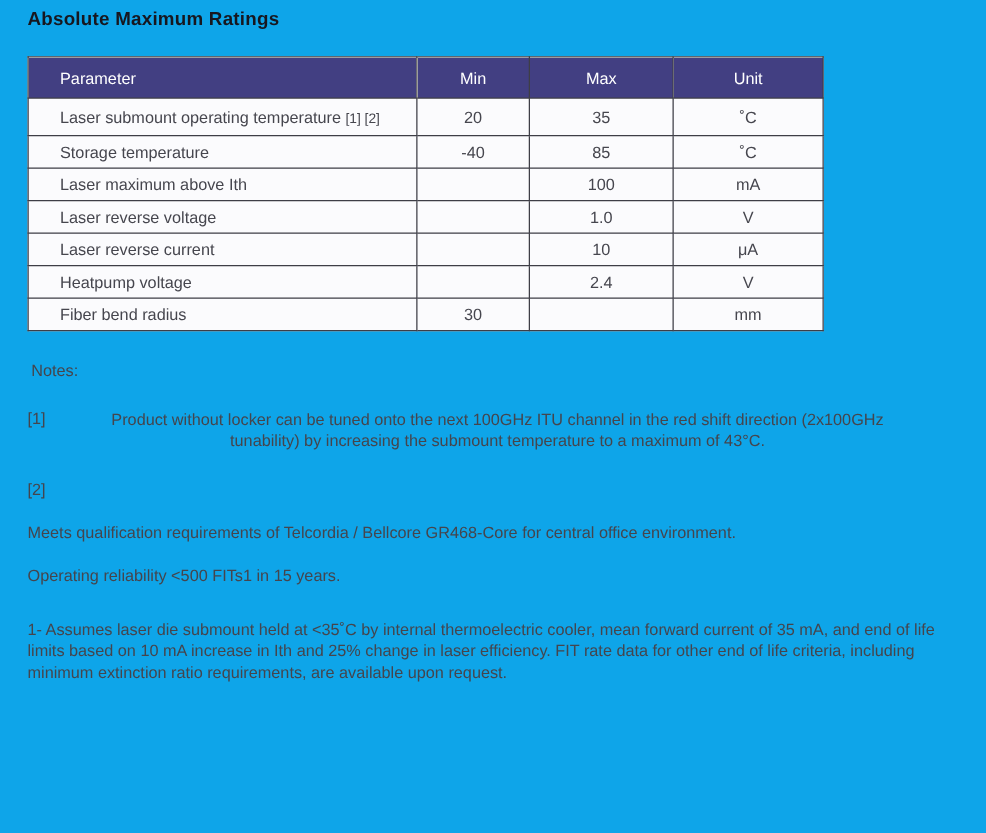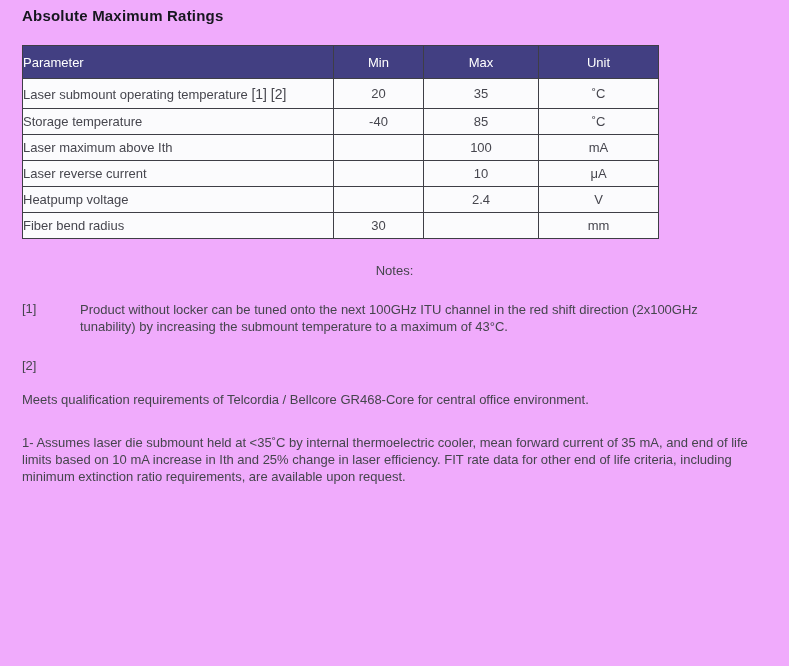--- a/index.html
+++ b/index.html
@@ -5,21 +5,21 @@
   html, body {
     margin: 0;
     padding: 0;
     background: #f6f6f9;
     font-family: "Liberation Sans", sans-serif;
   }
   .page {
     position: relative;
     width: 789px;
     height: 666px;
-    background: #f0abfc;
+    background: #0ea5e9;
     overflow: hidden;
     box-sizing: border-box;
     padding: 7px 22px 0 22px;
     color: #45454d;
   }
   .doc-title {
     font-size: 15px;
     font-weight: bold;
     color: #17171f;
     letter-spacing: 0.2px;
@@ -43,50 +43,51 @@
     color: #ffffff;
     font-weight: normal;
     height: 33px;
   }
   .col-param { width: 311px; }
   .col-min   { width: 90px;  }
   .col-max   { width: 115px; }
   .col-unit  { width: 120px; }
   table.ratings th.cell-param, table.ratings td.cell-param {
     text-align: left;
-    padding-left: 0;
+    padding-left: 25px;
   }
   table.ratings td {
     height: 26px;
     text-align: center;
     color: #46464e;
   }
   table.ratings tbody tr:first-child td { height: 30px; }
   .note-ref-sup {
-    font-size: 14px;
+    font-size: 11px;
     color: #46464e;
     text-align: center;
   }
   .notes-block {
     margin-top: 24px;
     font-size: 13px;
     color: #45454d;
   }
-  .notes-label { margin: 3px; text-align: center; }
+  .notes-label { margin: 3px; }
   .note-item {
     display: flex;
     margin-top: 23px;
   }
   .note-ref-col {
     width: 58px;
     flex-shrink: 0;
   }
   .note-text {
     width: 636px;
     line-height: 17px;
+    text-align: center;
   }
   .section-heading {
     font-size: 17px;
     font-weight: bold;
     color: #17171f;
     margin: 55px 0 0 0;
     letter-spacing: 0.2px;
   }
   .body-para {
     font-size: 13px;
@@ -132,20 +133,26 @@
         <td>85</td>
         <td>˚C</td>
       </tr>
       <tr>
         <td class="cell-param">Laser maximum above Ith</td>
         <td></td>
         <td>100</td>
         <td>mA</td>
       </tr>
       <tr>
+        <td class="cell-param">Laser reverse voltage</td>
+        <td></td>
+        <td>1.0</td>
+        <td>V</td>
+      </tr>
+      <tr>
         <td class="cell-param">Laser reverse current</td>
         <td></td>
         <td>10</td>
         <td>μA</td>
       </tr>
       <tr>
         <td class="cell-param">Heatpump voltage</td>
         <td></td>
         <td>2.4</td>
         <td>V</td>
@@ -165,15 +172,16 @@
       <span class="note-ref-col">[1]</span>
       <span class="note-text">Product without locker can be tuned onto the next 100GHz ITU channel in the red shift direction (2x100GHz tunability) by increasing the submount temperature to a maximum of 43°C.</span>
     </div>
     <div class="note-item">
       <span class="note-ref-col">[2]</span>
     </div>
   </div>
 
 
   <p class="body-para">Meets qualification requirements of Telcordia / Bellcore GR468-Core for central office environment.</p>
+  <p class="body-para">Operating reliability &lt;500 FITs1 in 15 years.</p>
   <p class="body-para footnote">1- Assumes laser die submount held at &lt;35˚C by internal thermoelectric cooler, mean forward current of 35 mA, and end of life limits based on 10 mA increase in Ith and 25% change in laser efficiency. FIT rate data for other end of life criteria, including minimum extinction ratio requirements, are available upon request.</p>
 
 </div>
 
 </body></html>

